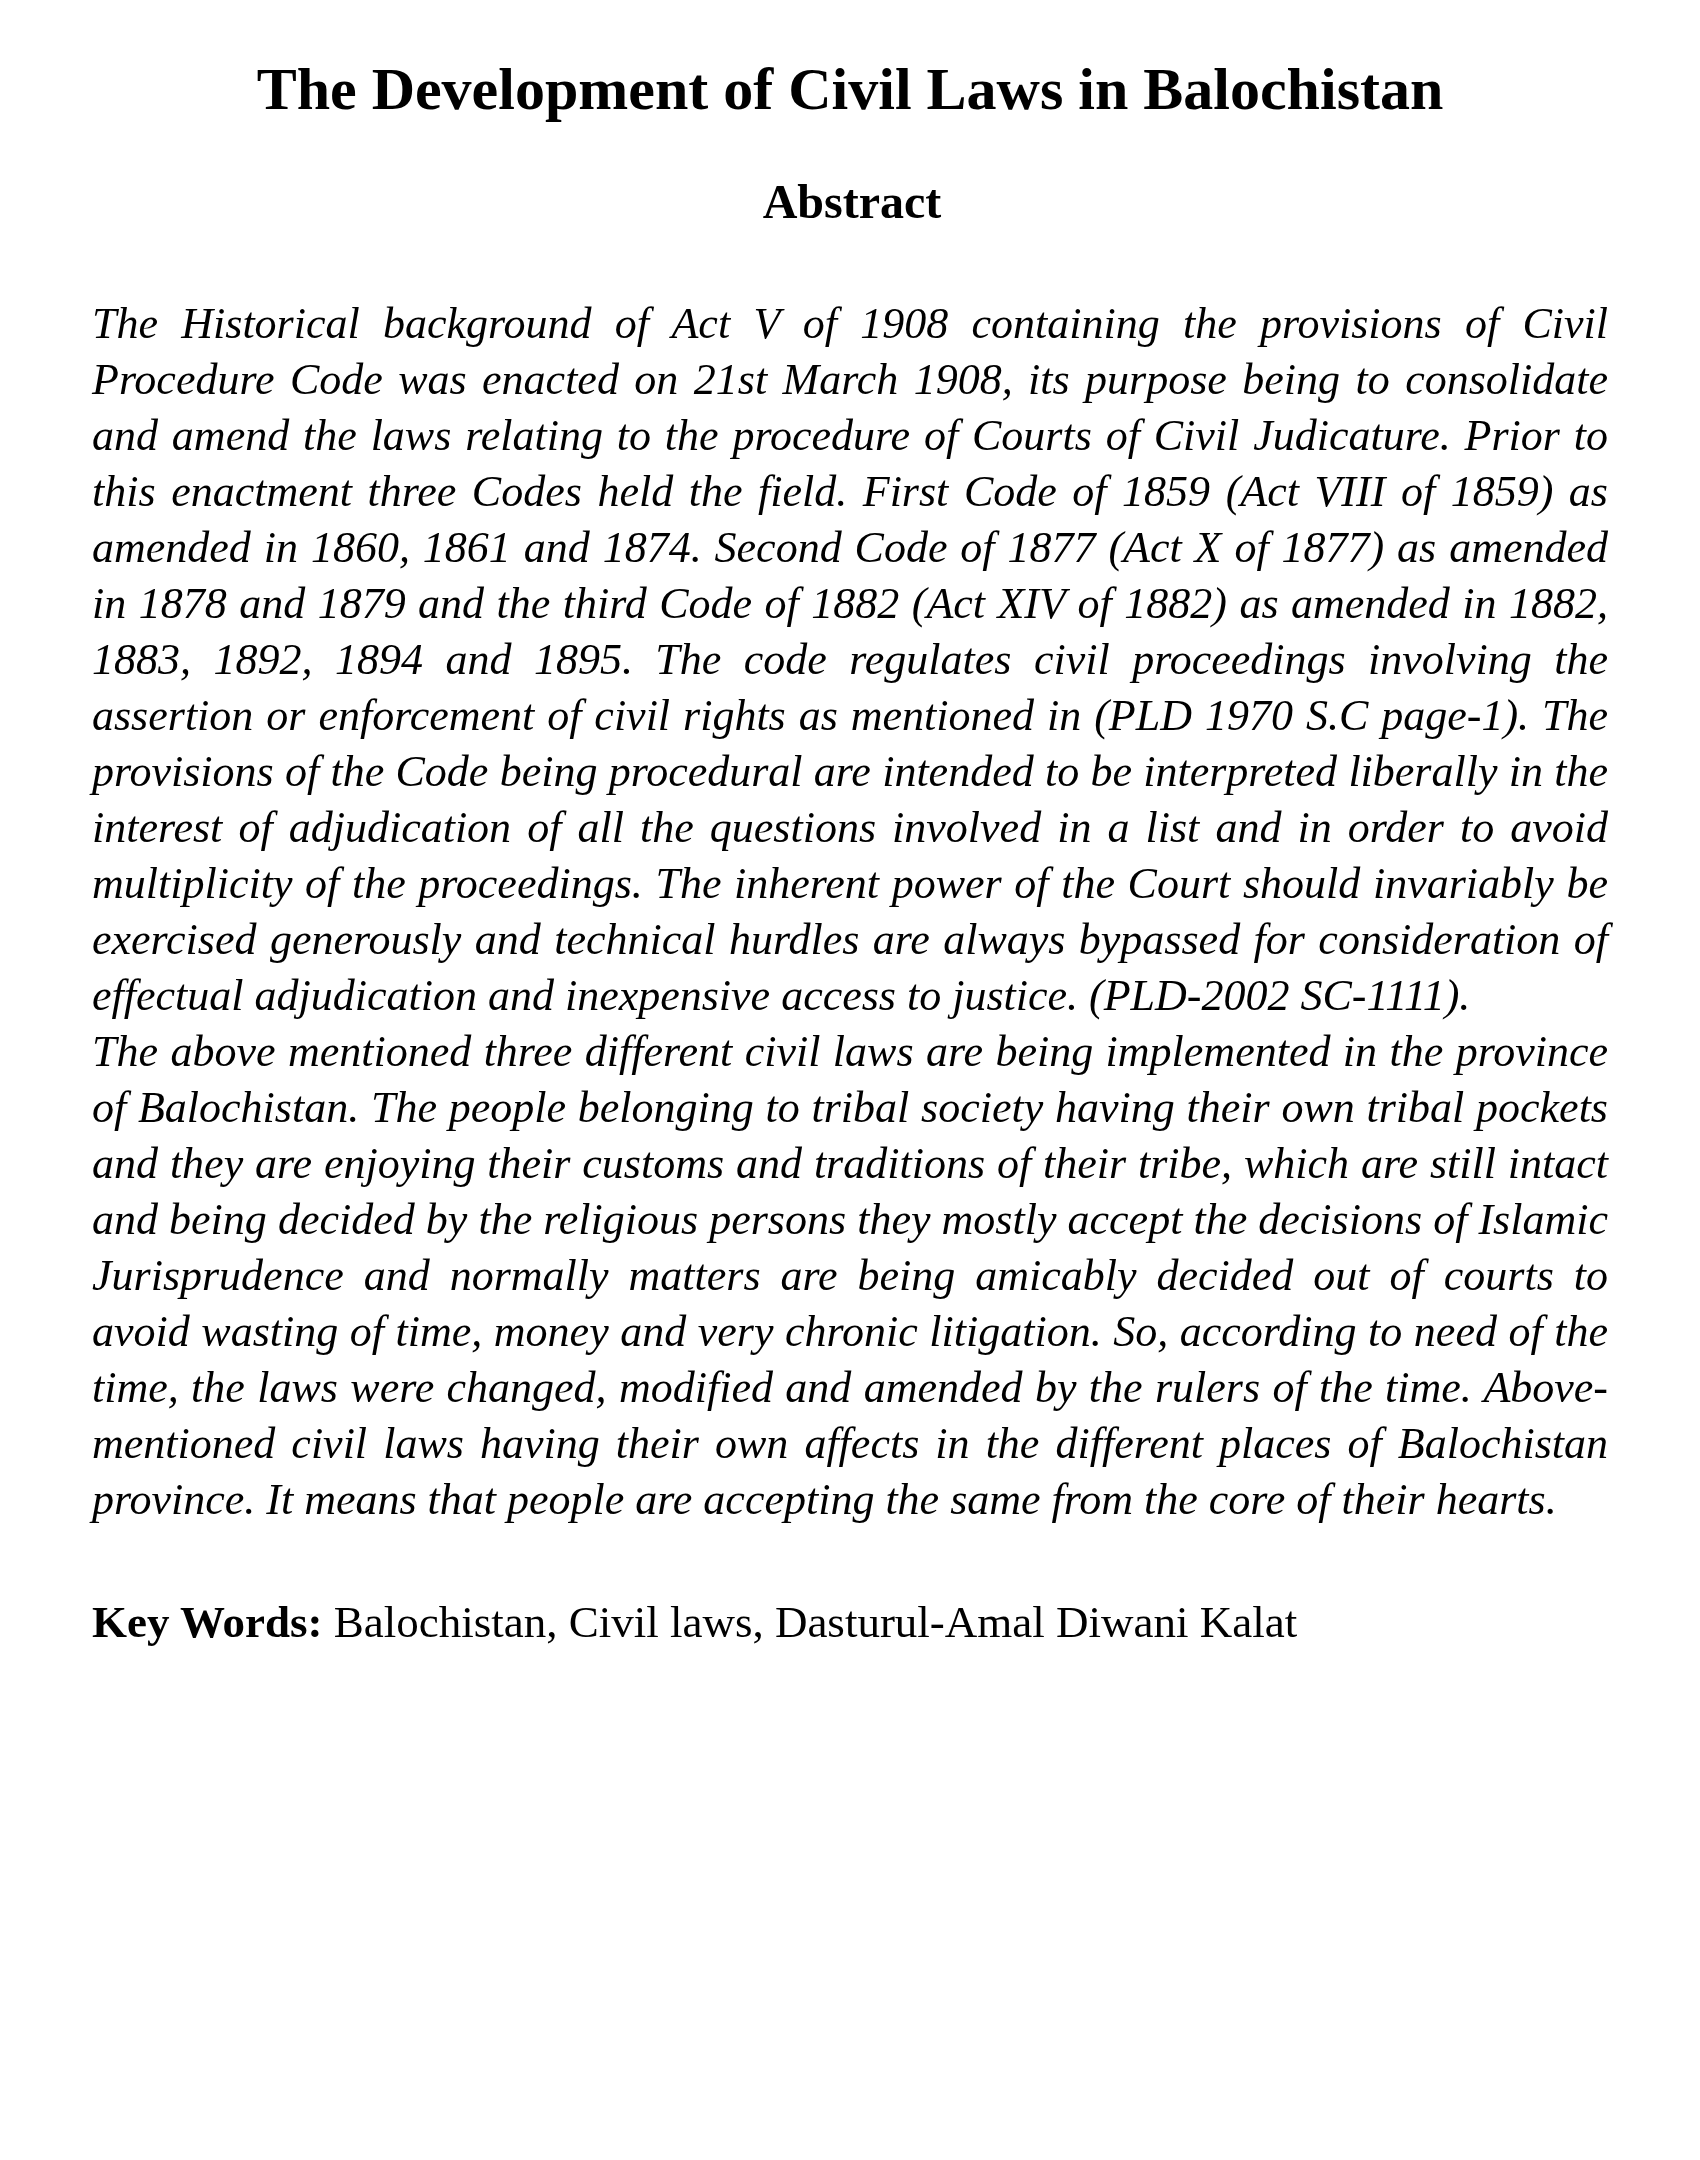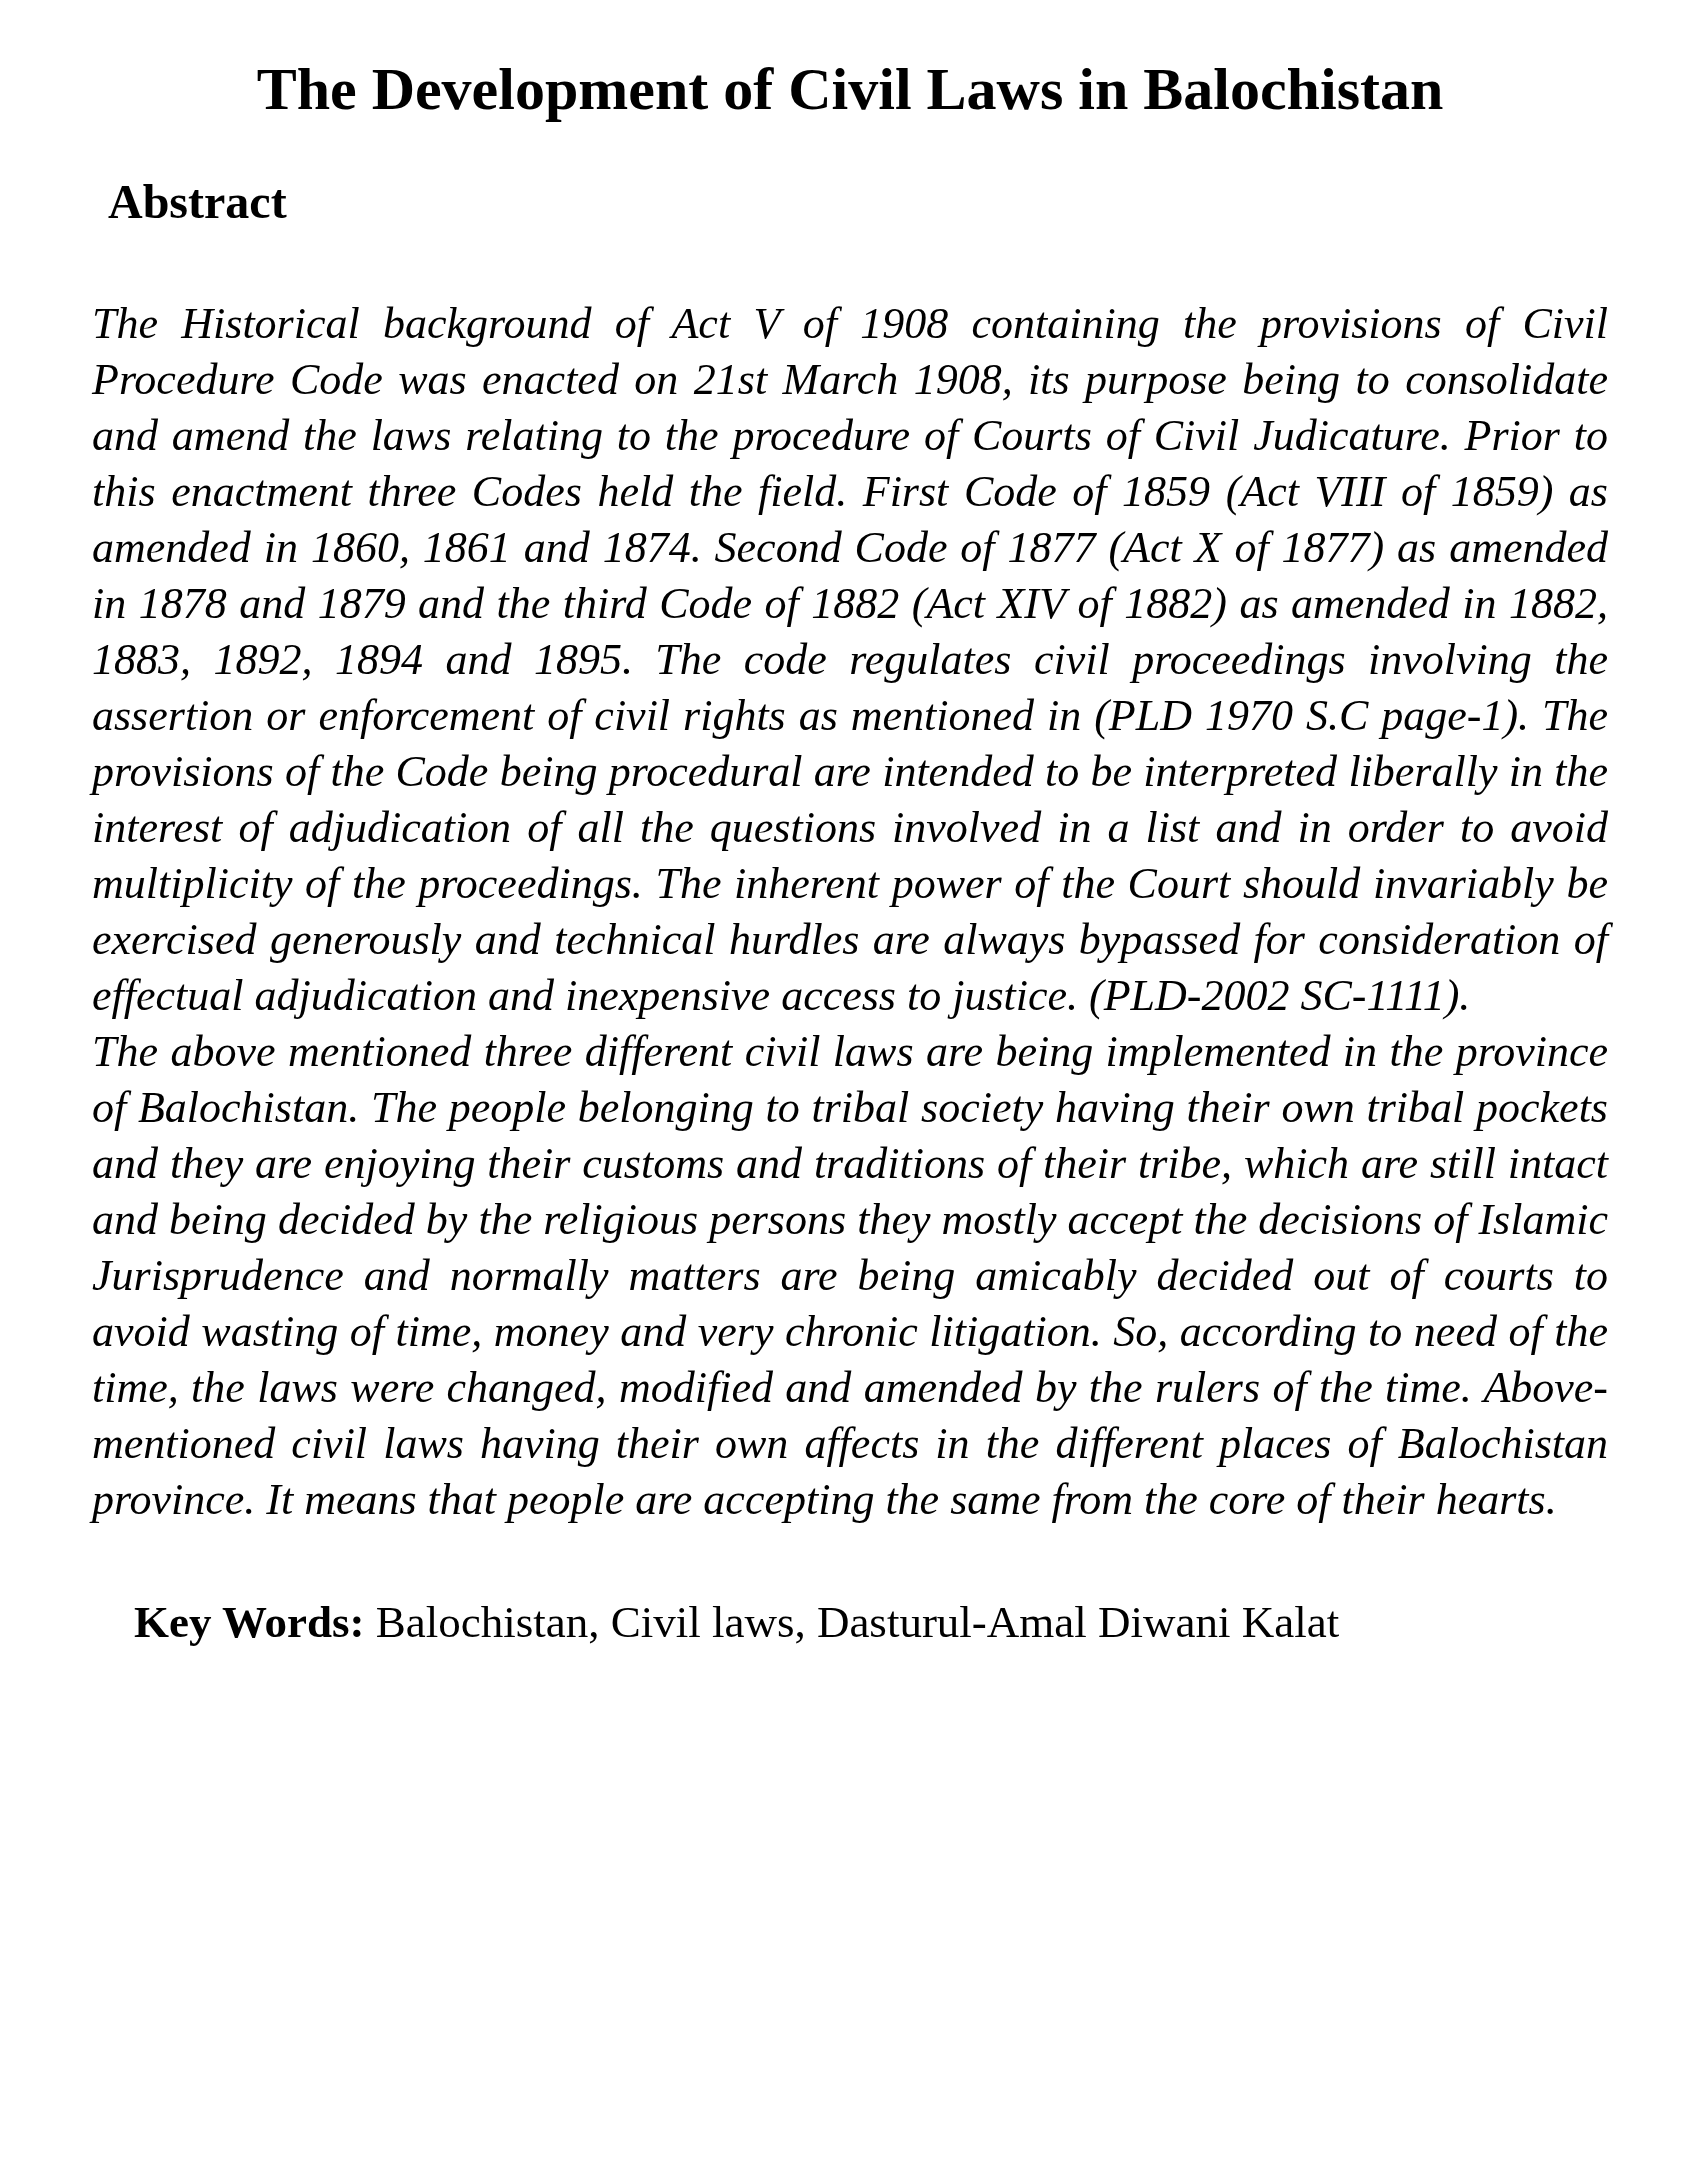--- a/index.html
+++ b/index.html
@@ -50,46 +50,45 @@
     font-size: 48px;
     line-height: 58px;
     font-weight: bold;
     text-align: center;
   }
   .author sup {
     font-size: 29px;
     line-height: 0;
   }
   .abstract-heading {
-    margin: 49px 0 0 16px;
+    margin: 49px 0 0 4px;
     font-size: 48px;
     line-height: 54px;
     font-weight: bold;
-    text-align: left;
+    text-align: center;
   }
   .body-para {
     margin: 0;
     font-size: 44px;
     line-height: 56px;
     font-style: italic;
     text-align: justify;
     text-justify: inter-word;
   }
   .body-para.first {
     margin-top: 67px;
   }
   .keywords {
     margin: 66px 0 0 0;
     font-size: 45px;
     line-height: 56px;
     text-align: left;
   }
   .keywords .kw-label {
     font-weight: bold;
-    margin-left: 42px;
   }
 </style>
 </head>
 <body>
 
 <div class="page">
 
   <h1 class="title">The Development of Civil Laws in Balochistan</h1>
 
 

